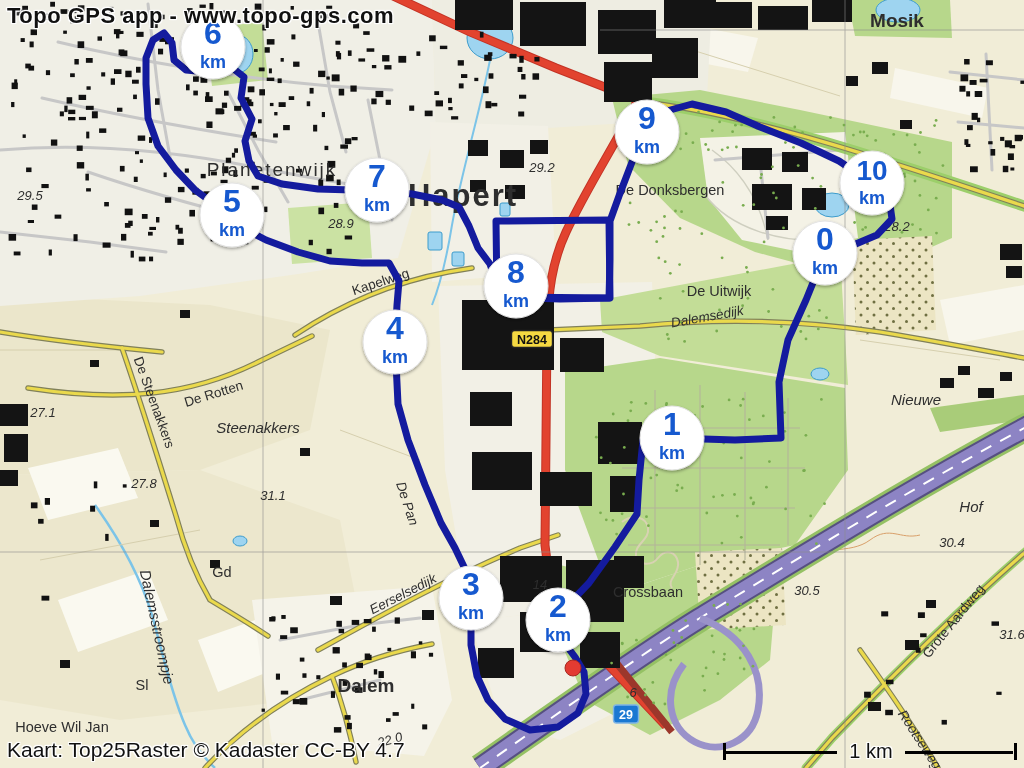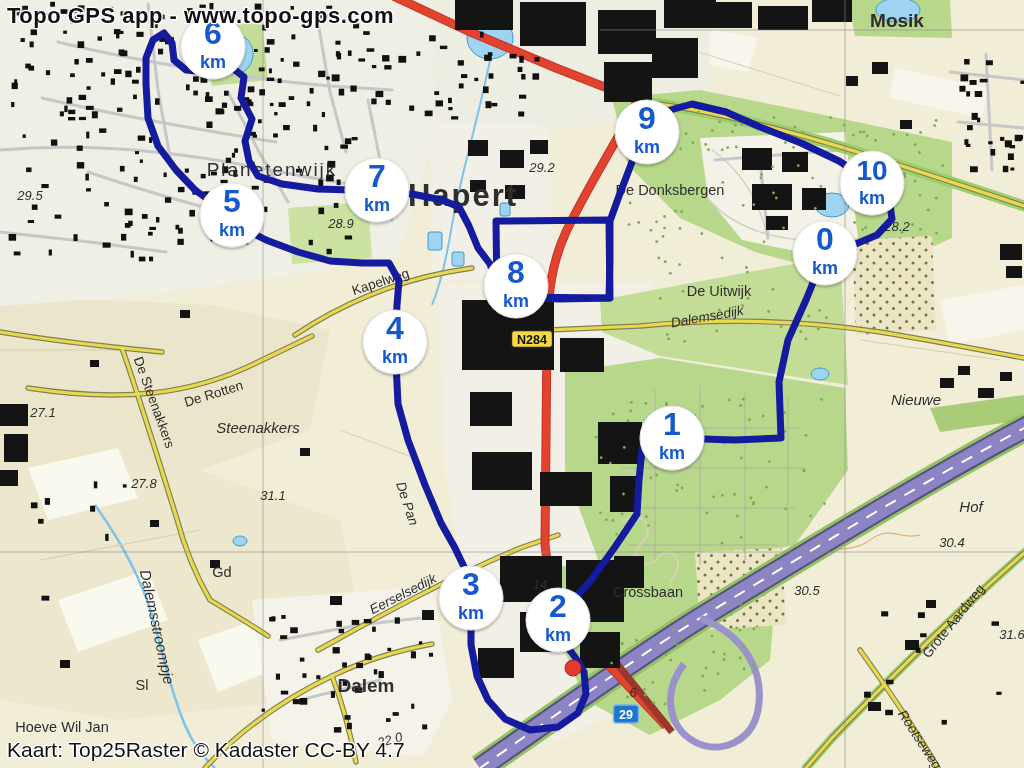--- a/index.html
+++ b/index.html
@@ -919,13 +919,20 @@
             <text y="-3" text-anchor="middle" class="km-num" fill="#1659cf" font-size="28">10</text>
             <text y="21" text-anchor="middle" class="km-num" fill="#1659cf" font-size="18">km</text>
           </g>
         </g>
       </g>
   </svg>
 
   <div id="app-credit" class="halo">Topo GPS app - www.topo-gps.com</div>
   <div id="attribution" class="halo">Kaart: Top25Raster © Kadaster CC-BY 4.7</div>
 
+  <div id="scalebar">
+    <div class="sb-tick" style="left:0"></div>
+    <div class="sb-seg" style="left:2px;width:112px"></div>
+    <span class="sb-label">1 km</span>
+    <div class="sb-seg" style="left:182px;width:108px"></div>
+    <div class="sb-tick" style="left:291px"></div>
+  </div>
 </div>
 
 </body></html>

